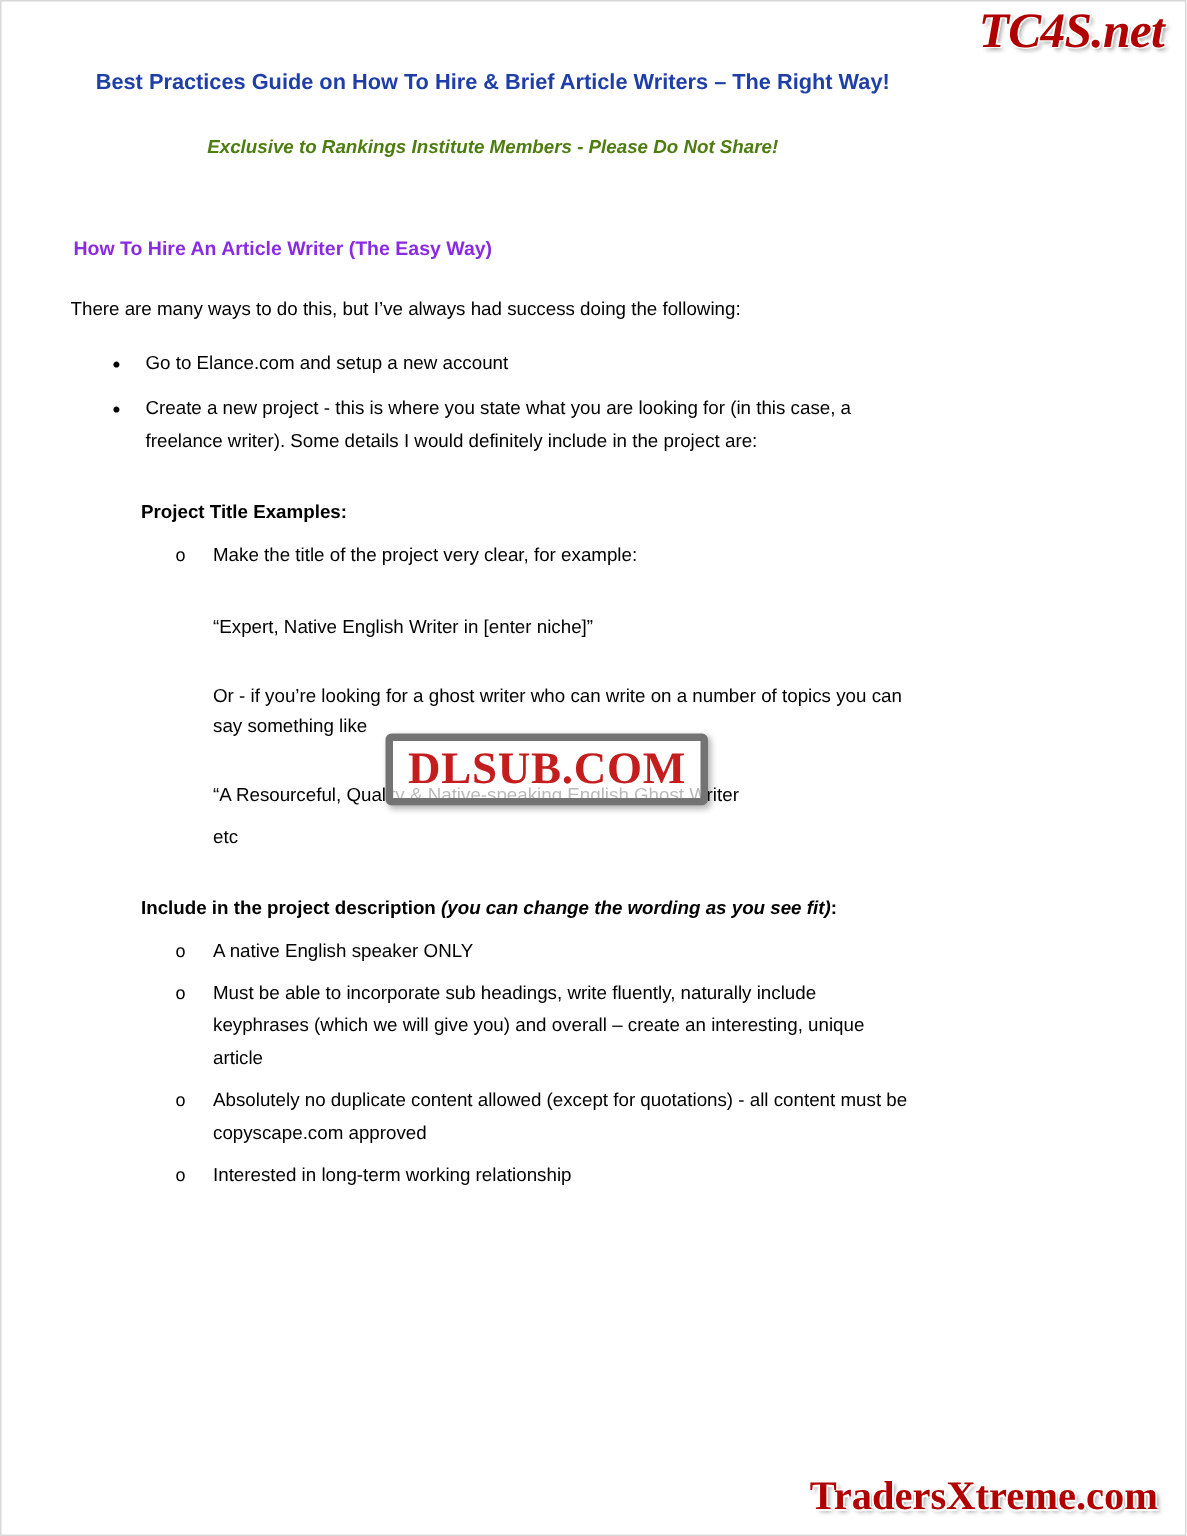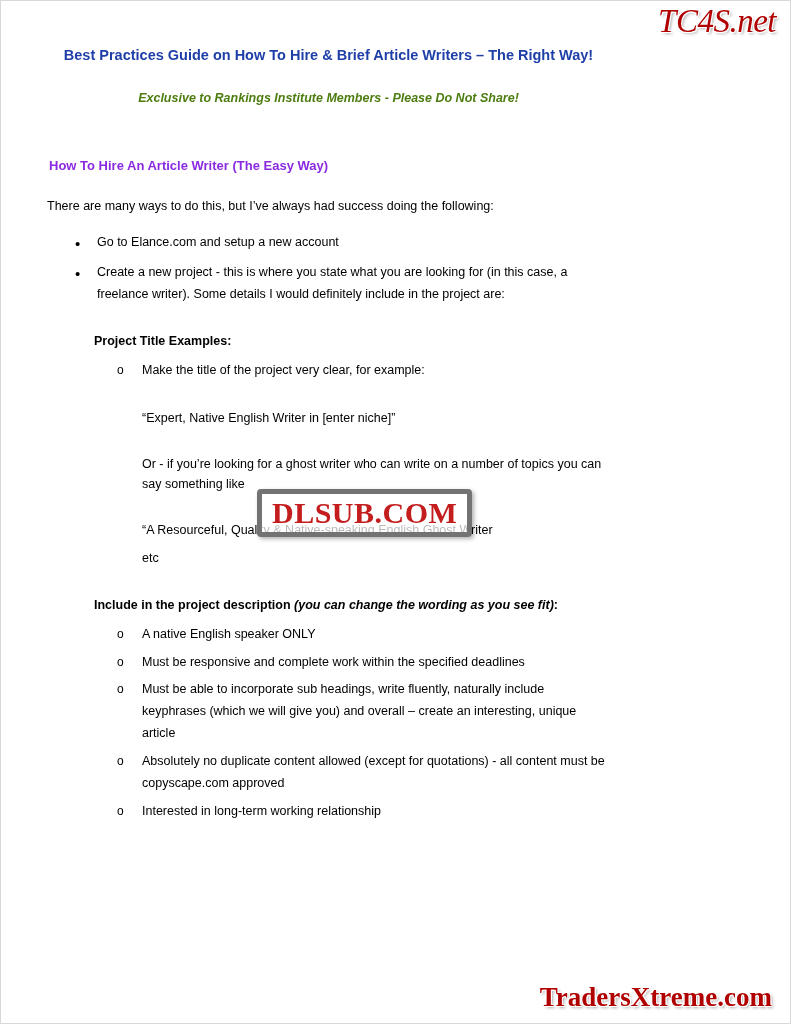--- a/index.html
+++ b/index.html
@@ -23,21 +23,21 @@
     border: 1px solid #d8d8d8;
     background: #ffffff;
   }
 
   
   .wm-topright {
     position: absolute;
     top: 2px;
     right: 14px;
     font-family: "Liberation Serif", serif;
-    font-weight: normal;
+    font-weight: bold;
     font-style: italic;
     font-size: 33px;
     letter-spacing: -0.5px;
     color: #b00000;
     text-shadow:
       -1px -1px 0 #ffffff,
       1px -1px 0 #ffffff,
       -1px 1px 0 #ffffff,
       1px 1px 0 #ffffff,
       2px 2px 3px rgba(0,0,0,0.35);
@@ -216,21 +216,20 @@
     <div class="plain-line">Or - if you’re looking for a ghost writer who can write on a number of topics you can say something like</div>
 
     <div class="quote-line">“A Resourceful, Quality &amp; Native-speaking English Ghost Writer</div>
 
     <div class="plain-line tight">etc</div>
 
     <div class="sub-head spacer-block"><span class="reg">Include in the project description </span><span class="ital">(you can change the wording as you see fit)</span><span class="reg">:</span></div>
 
     <ul class="circles spacer-block">
       <li>A native English speaker ONLY</li>
-      <li>Must be responsive and complete work within the specified deadlines</li>
       <li>Must be able to incorporate sub headings, write fluently, naturally include keyphrases (which we will give you) and overall – create an interesting, unique article</li>
       <li>Absolutely no duplicate content allowed (except for quotations) - all content must be copyscape.com approved</li>
       <li>Interested in long-term working relationship</li>
     </ul>
 
   </div>
 
   <div class="wm-topright">TC4S.net</div>
   <div class="wm-center">DLSUB.COM</div>
   <div class="wm-bottom">TradersXtreme.com</div>

